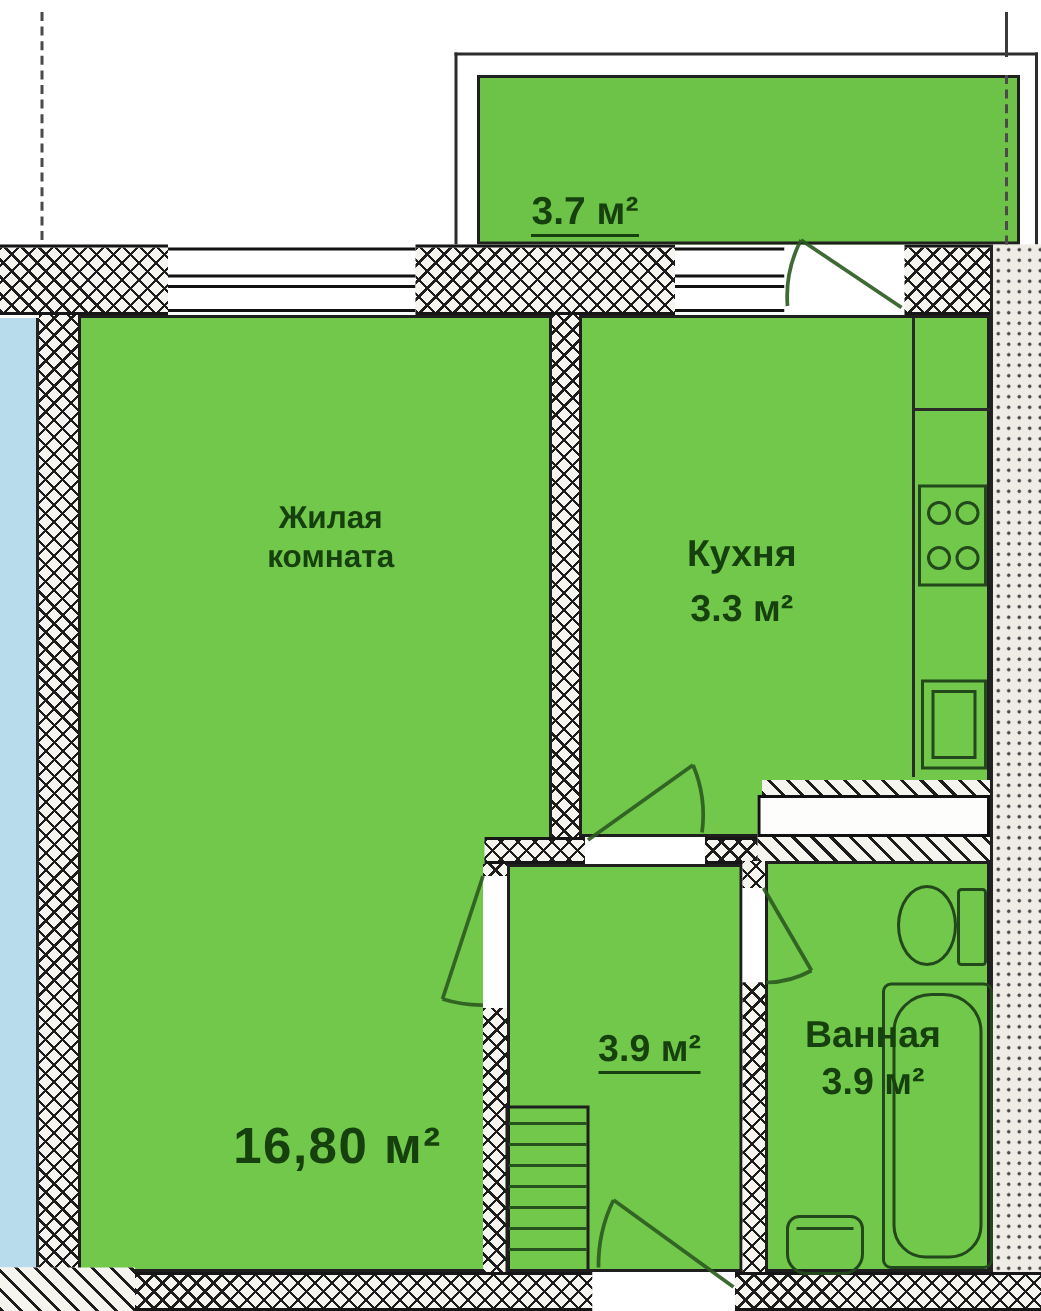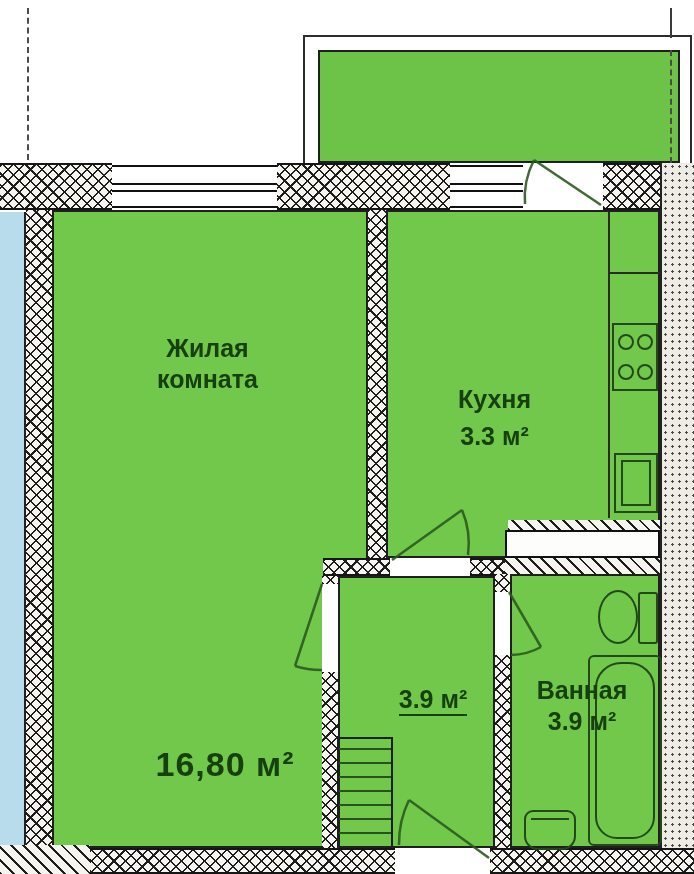--- a/index.html
+++ b/index.html
@@ -143,27 +143,30 @@
       <path d="M 462 510 A 86 86 0 0 1 468 555"></path>
       <path d="M 322 584 L 295 666"></path>
       <path d="M 295 666 A 86 86 0 0 0 322 670"></path>
       <path d="M 509 592 L 541 647"></path>
       <path d="M 541 647 A 63 63 0 0 1 511 655"></path>
       <path d="M 489 858 L 409 800"></path>
       <path d="M 409 800 A 99 99 0 0 0 399 845"></path>
     </g>
   </svg>
 
+  <div class="lbl" style="left:335px;top:124px;width:110px;font-size:26px;">
+    <span class="u">3.7 м²</span>
+  </div>
 
-  <div class="lbl" style="left:115px;top:333px;width:185px;font-size:25px;">
+  <div class="lbl" style="left:128px;top:333px;width:185px;font-size:21px;">
     <div>Жилая</div>
     <div>комната</div>
   </div>
 
-  <div class="lbl" style="left:432px;top:354px;width:125px;font-size:25px;margin-top:30px;">
+  <div class="lbl" style="left:432px;top:354px;width:125px;font-size:25px;">
     <div>Кухня</div>
     <div style="margin-top:6px;">3.3 м²</div>
   </div>
 
   <div class="lbl" style="left:378px;top:684px;width:110px;font-size:25px;">
     <span class="u">3.9 м²</span>
   </div>
 
   <div class="lbl" style="left:518px;top:675px;width:128px;font-size:25px;">
     <div>Ванная</div>

